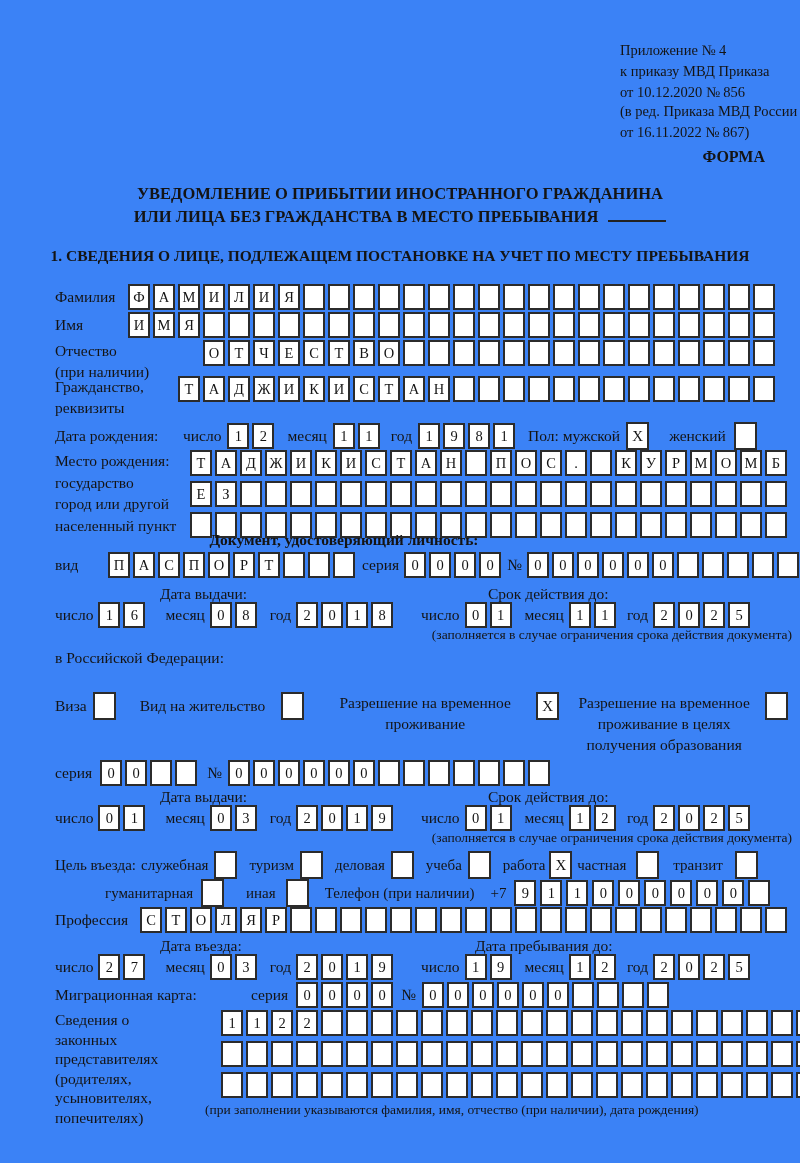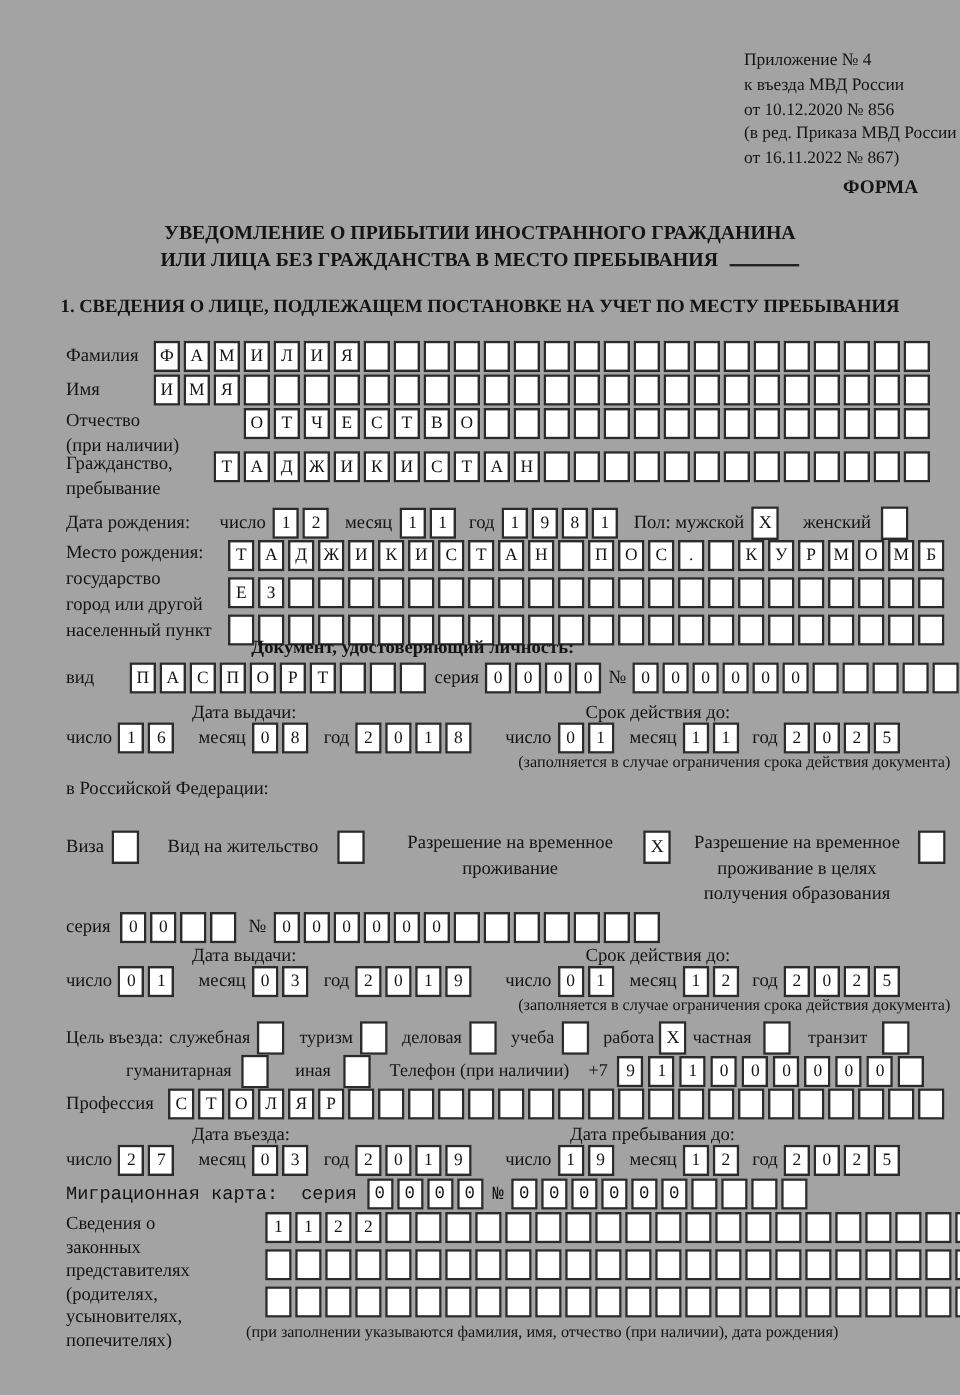--- a/index.html
+++ b/index.html
@@ -1,16 +1,16 @@
 <!DOCTYPE html>
 <html><head>
 <meta charset="utf-8">
 <style>
   html,body{margin:0;padding:0;background:#fff;}
-  .page{position:relative;width:800px;height:1163px;background:#a3a3a3;overflow:hidden;
+  .page{position:relative;width:800px;height:1163px;background:#3b82f6;overflow:hidden;
         font-family:"Liberation Serif","DejaVu Serif",serif;color:#141414;}
   .abs{position:absolute;}
   .sm{font-size:14.5px;line-height:21px;}
   .lbl{font-size:15.5px;line-height:20px;white-space:nowrap;}
   .b{font-weight:bold;}
   .note{font-size:13.5px;}
   .row{display:flex;align-items:flex-start;}
   .vcenter{align-items:center;}
   .cells{display:inline-flex;gap:3px;}
   .cell{flex:0 0 22px;width:22px;height:26px;border:2px solid #2b2b2b;box-sizing:border-box;
@@ -25,21 +25,21 @@
   .title-underline{display:inline-block;width:58px;height:15px;border-bottom:2px solid #222;margin-left:10px;}
   .cellrows .cells{margin-bottom:5px;}
 </style>
 </head>
 <body>
 
 <div class="page">
 
   <div class="abs sm" style="top:40px;left:620px;">
     <div>Приложение № 4</div>
-    <div>к въезда МВД России</div>
+    <div>к приказу МВД Приказа</div>
     <div>от 10.12.2020 № 856</div>
   </div>
   <div class="abs sm" style="top:101px;left:620px;">
     <div>(в ред. Приказа МВД России</div>
     <div>от 16.11.2022 № 867)</div>
   </div>
   <div class="abs b" style="top:148px;left:0;width:765px;text-align:right;font-size:16px;">ФОРМА</div>
 
   <div class="abs b ctr" style="top:182px;left:0;width:800px;font-size:16.5px;line-height:23px;">
     <div>УВЕДОМЛЕНИЕ О ПРИБЫТИИ ИНОСТРАННОГО ГРАЖДАНИНА</div>
@@ -142,21 +142,21 @@
         <span class="cell"></span>
         <span class="cell"></span>
         <span class="cell"></span>
         <span class="cell"></span>
       </span>
   </div>
 
   <div class="abs row" style="top:376px;left:55px;">
     <span class="lbl lblcol" style="width:123px;line-height:21px;">
       <div>Гражданство,</div>
-      <div>пребывание</div>
+      <div>реквизиты</div>
     </span>
     <span class="cells">
         <span class="cell">Т</span>
         <span class="cell">А</span>
         <span class="cell">Д</span>
         <span class="cell">Ж</span>
         <span class="cell">И</span>
         <span class="cell">К</span>
         <span class="cell">И</span>
         <span class="cell">С</span>
@@ -584,21 +584,21 @@
       <span class="lbl" style="margin-left:11px;">год</span>
       <span class="cells">
           <span class="cell">2</span>
           <span class="cell">0</span>
           <span class="cell">2</span>
           <span class="cell">5</span>
         </span>
     </span>
   </div>
 
-  <div class="abs row vcenter" style="top:982px;left:55px;font-family:Liberation Mono, monospace;">
+  <div class="abs row vcenter" style="top:982px;left:55px;">
     <span class="lbl" style="width:168px;">Миграционная карта:</span>
     <span class="lbl" style="margin-left:28px;margin-right:8px;">серия</span>
     <span class="cells">
         <span class="cell">0</span>
         <span class="cell">0</span>
         <span class="cell">0</span>
         <span class="cell">0</span>
       </span>
     <span class="lbl" style="margin-left:8px;margin-right:6px;">№</span>
     <span class="cells">

